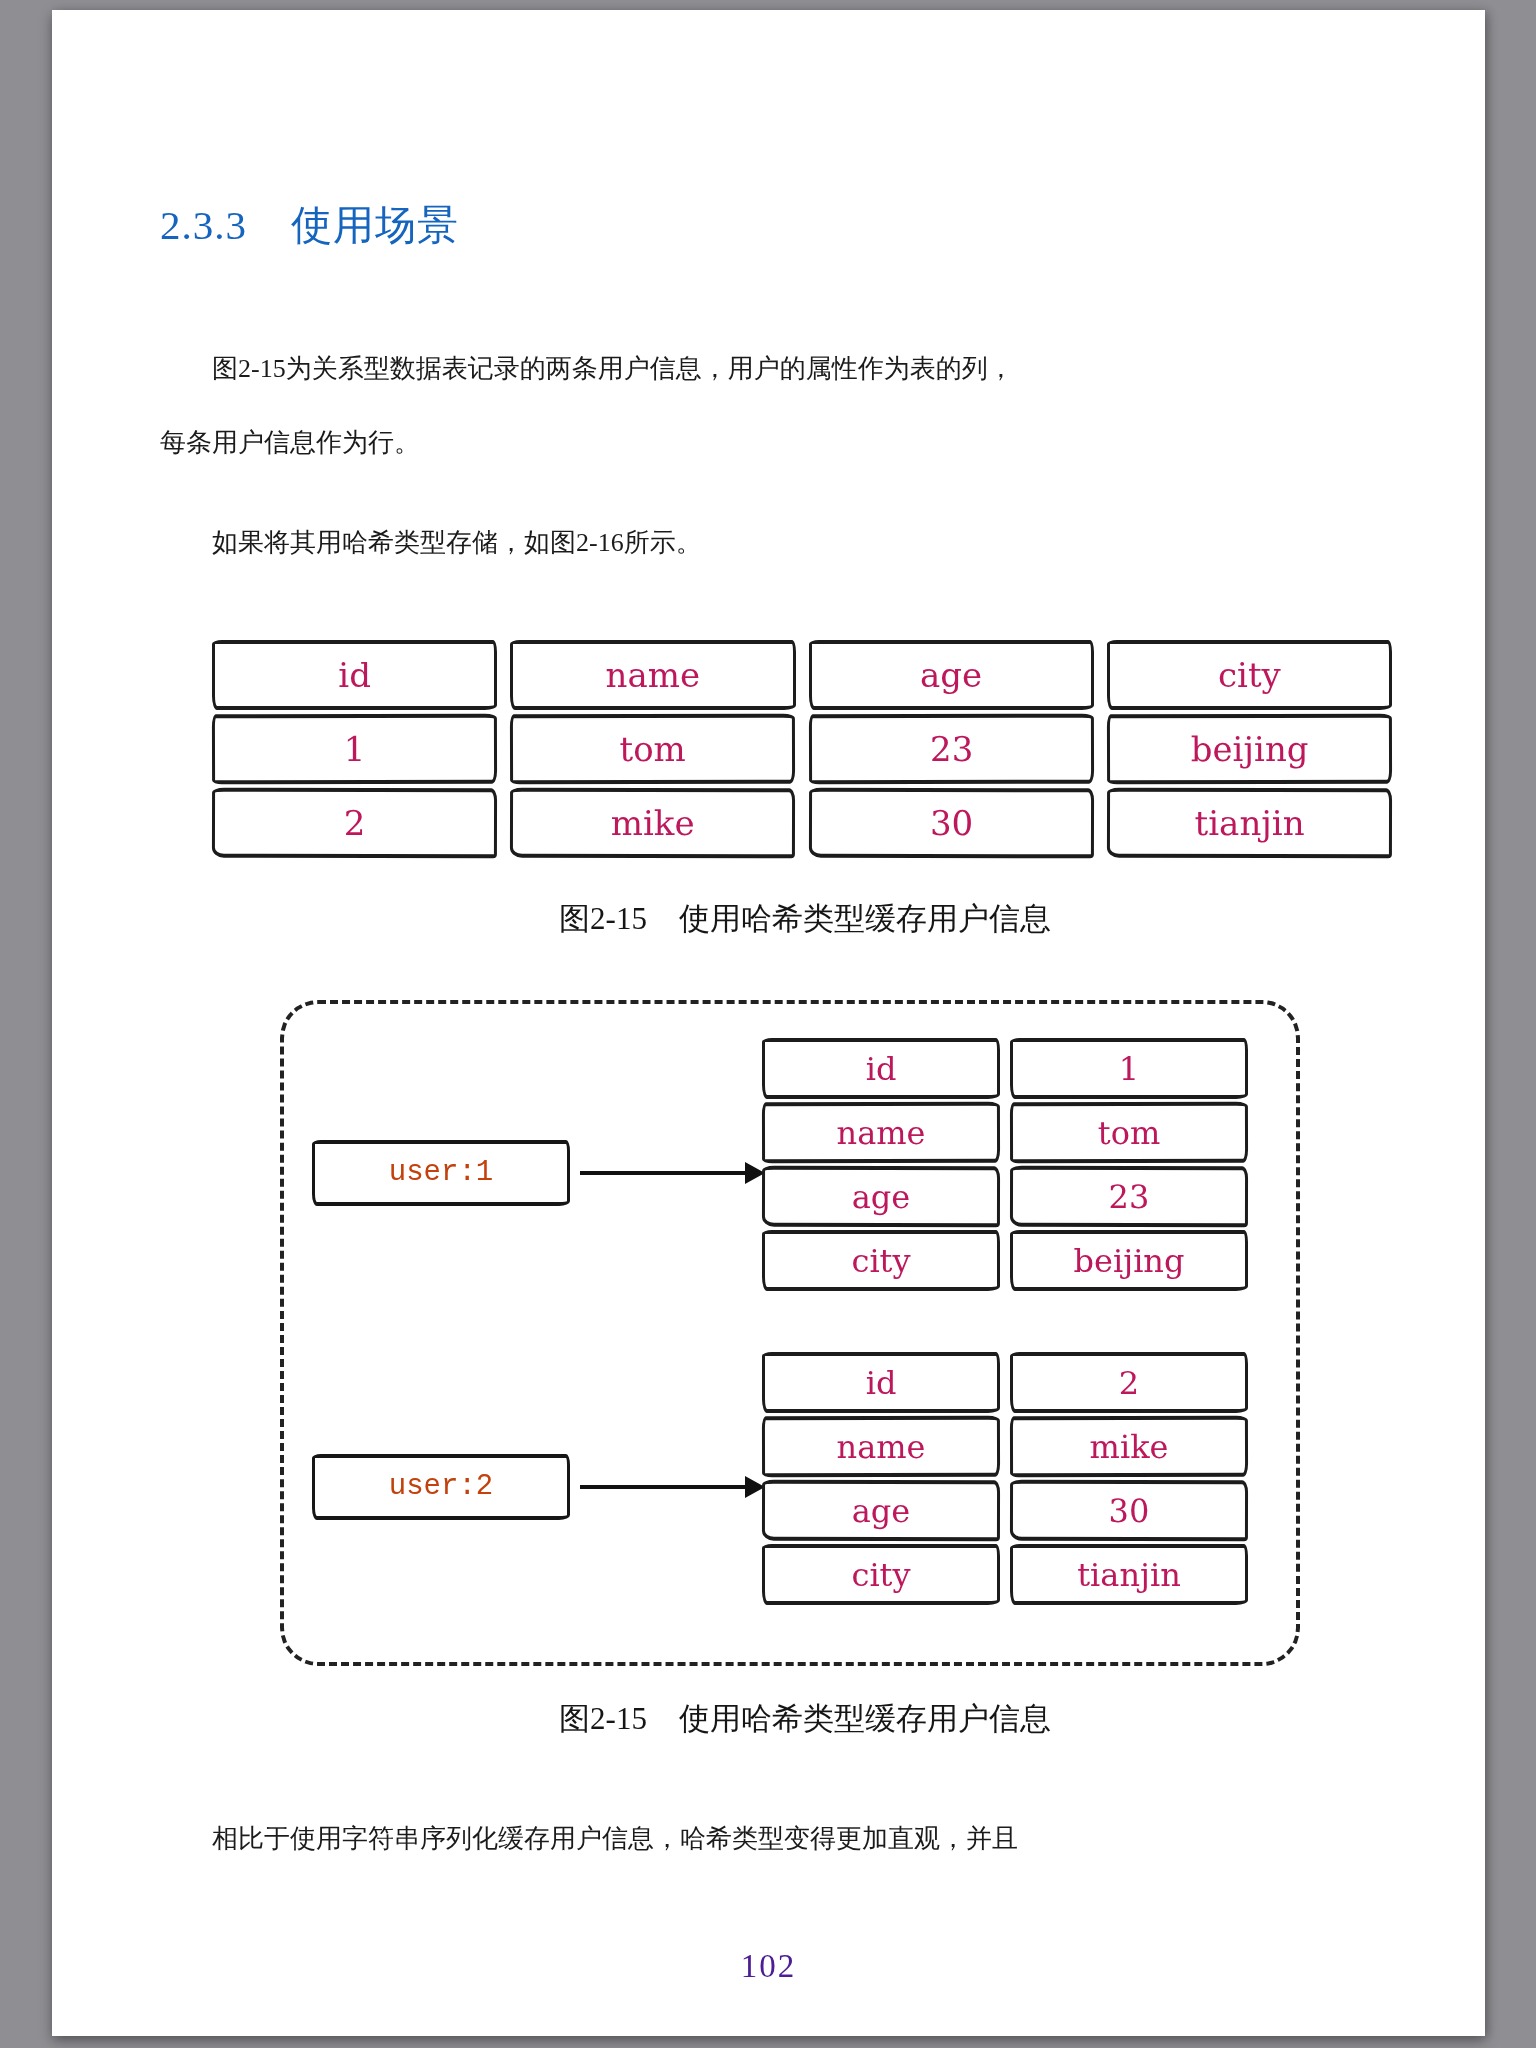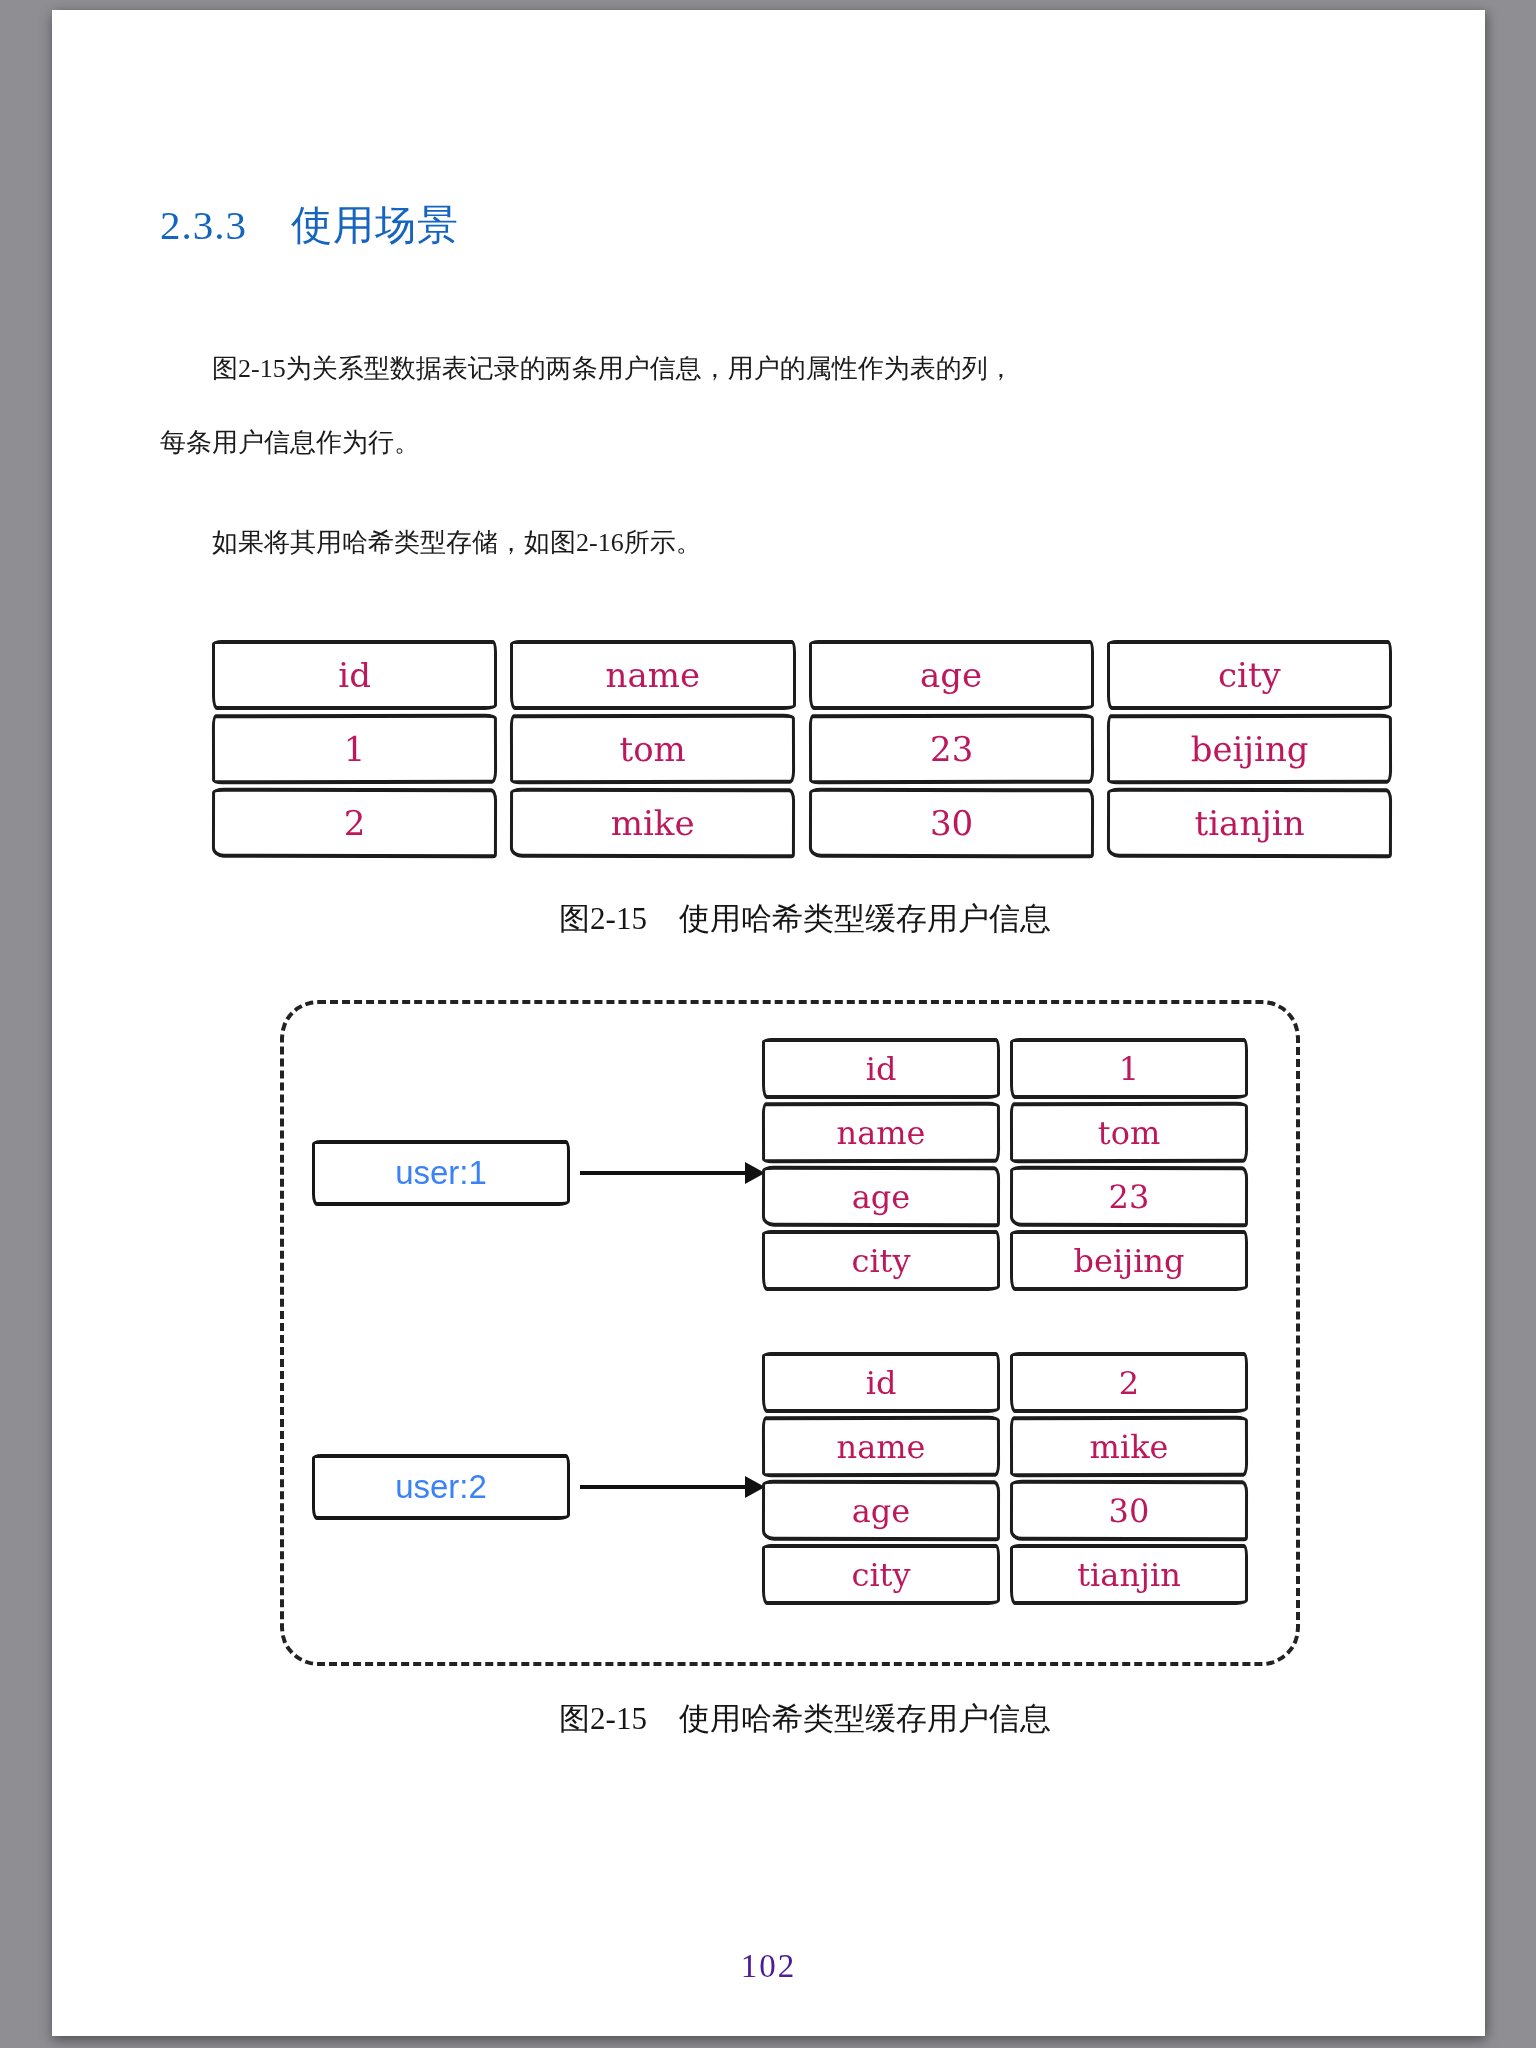--- a/index.html
+++ b/index.html
@@ -59,21 +59,21 @@
     position:absolute;left:228px;top:990px;width:1012px;height:658px;
     border:4px dashed #222;border-radius:38px;
   }
   .group{position:absolute;left:28px;display:flex;align-items:center;}
   .group-1{top:44px;}
   .group-2{top:358px;}
   .keybox{
     width:252px;height:58px;border:3px solid #161616;border-top-width:4px;border-bottom-width:4px;
     border-radius:9px 4px 11px 5px / 4px 11px 5px 12px;
     display:flex;align-items:center;justify-content:center;
-    font-family:Liberation Sans, sans-serif;font-size:33px;color:#3b82f6;
+    font-family:Liberation Mono, monospace;font-size:29px;color:#c2410c;
   }
   .arrow{
     position:relative;width:168px;height:4px;background:#111;margin:0 14px 0 10px;
   }
   .arrow::after{
     content:"";position:absolute;right:-17px;top:-9px;
     border-left:20px solid #111;border-top:11px solid transparent;border-bottom:11px solid transparent;
   }
   .kvtable{display:flex;gap:10px;}
   .kvcol{display:flex;flex-direction:column;gap:3px;width:238px;}
@@ -163,16 +163,17 @@
           <div class="cell">30</div>
           <div class="cell">tianjin</div>
         </div>
       </div>
     </div>
 
   </div>
 
   <div class="caption cap16"><span>图2-15</span><span class="cap-text">使用哈希类型缓存用户信息</span></div>
 
+  <div class="para p3 indent">相比于使用字符串序列化缓存用户信息，哈希类型变得更加直观，并且</div>
 
   <div class="pagenum">102</div>
 
 </div>
 
 </body></html>

